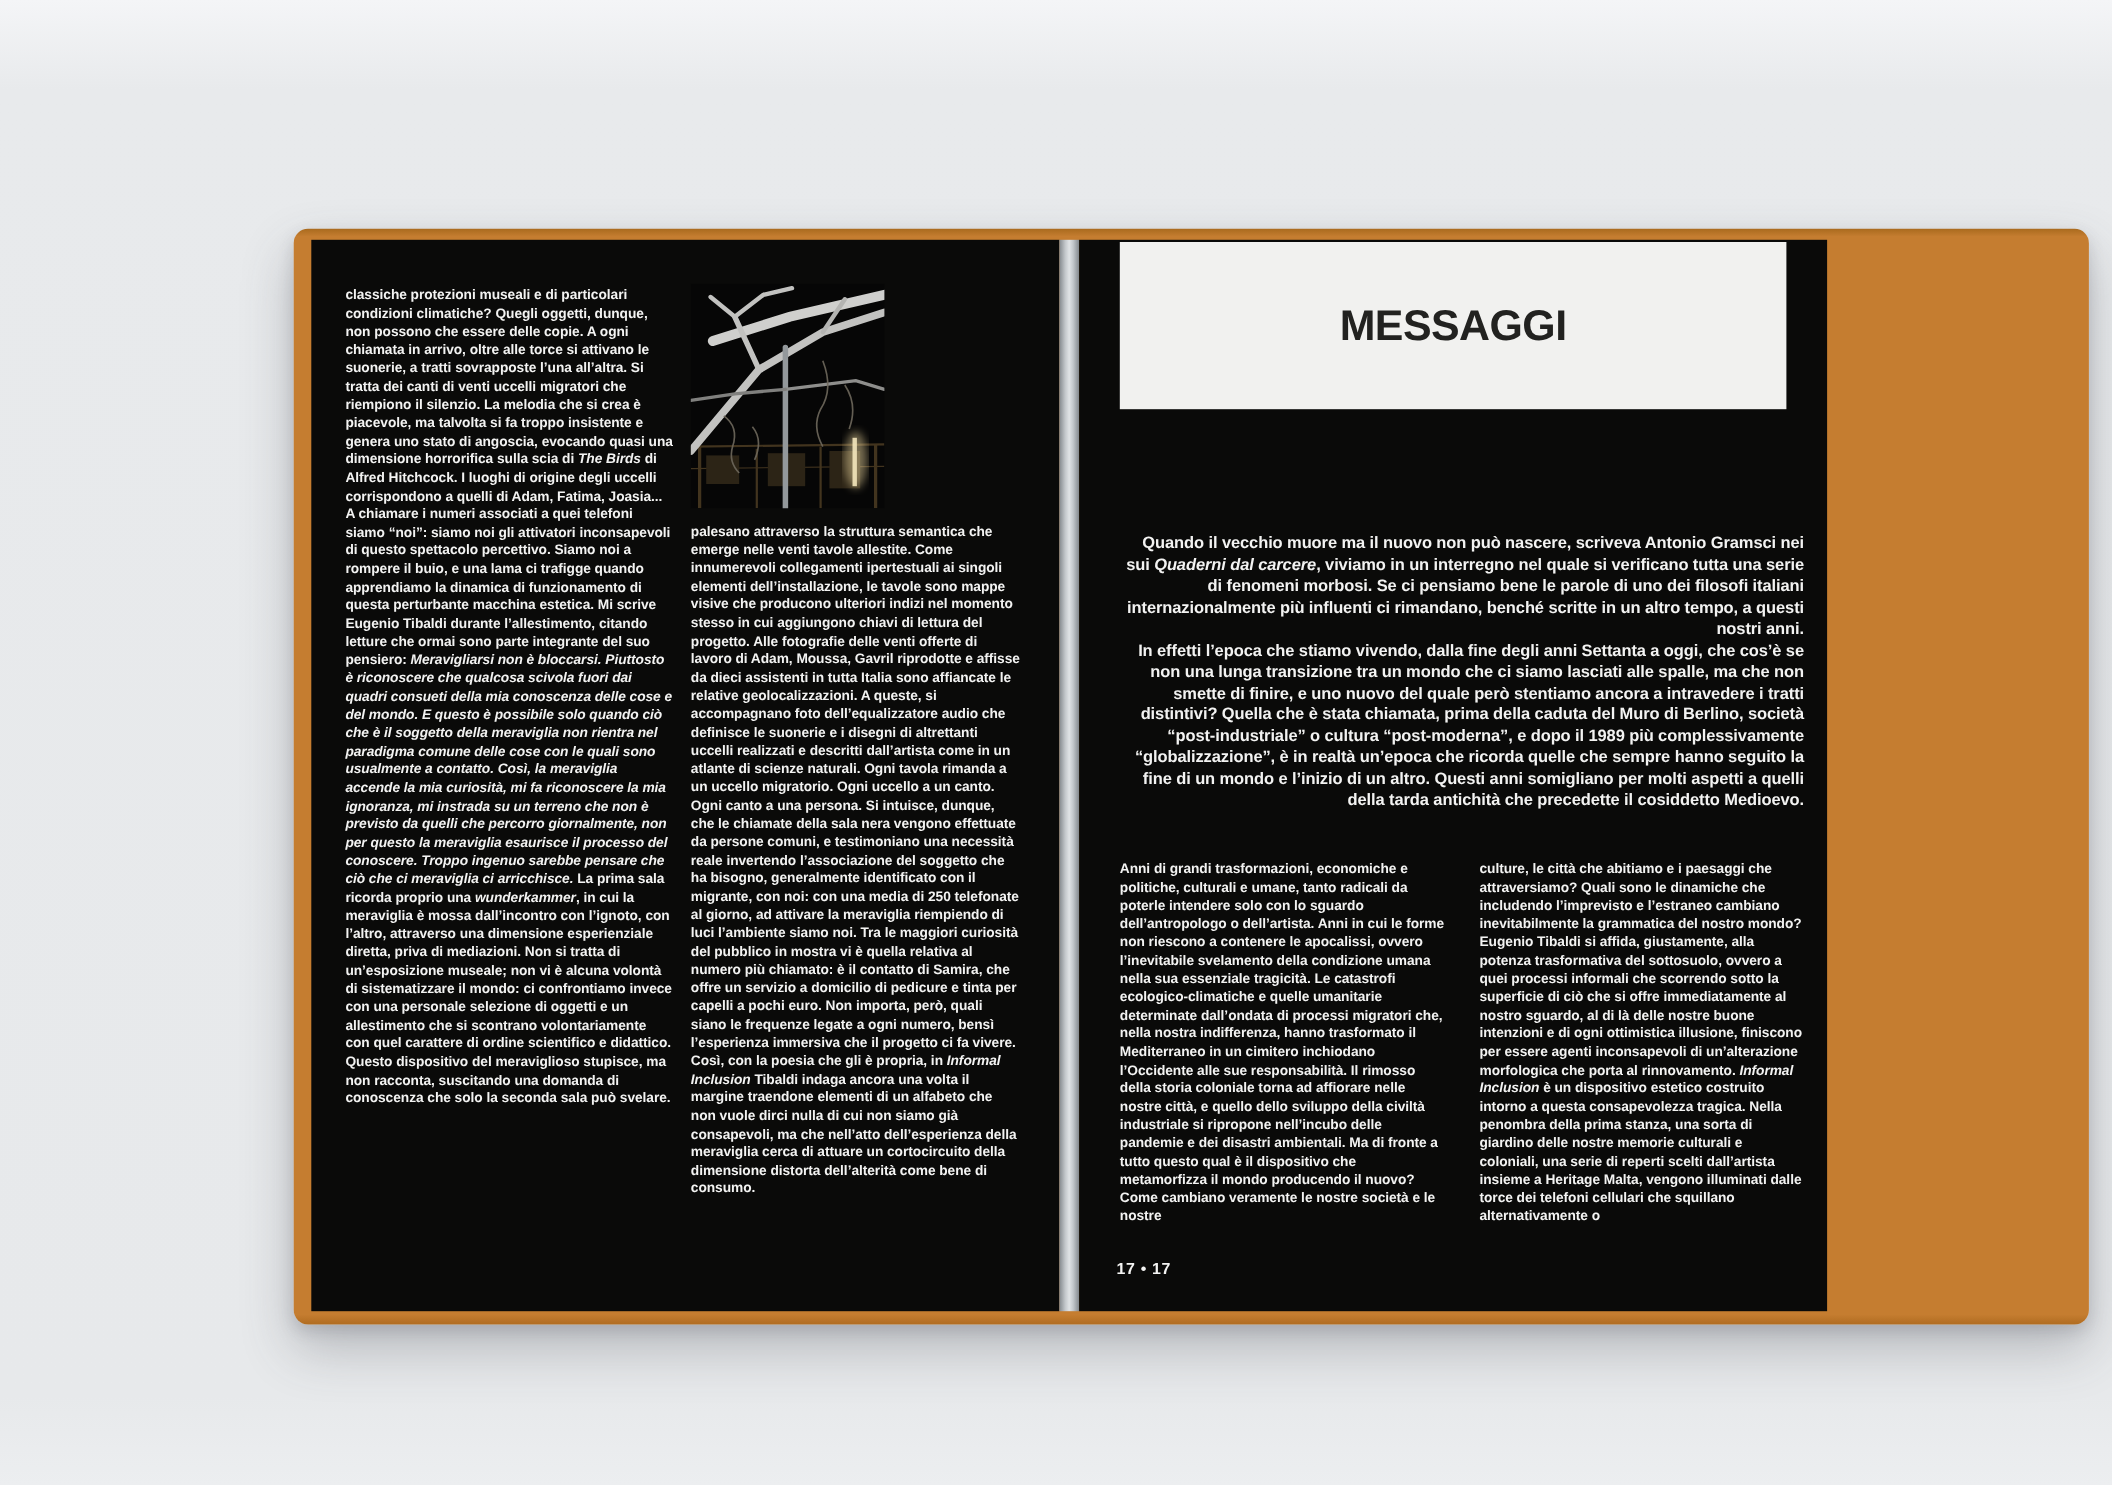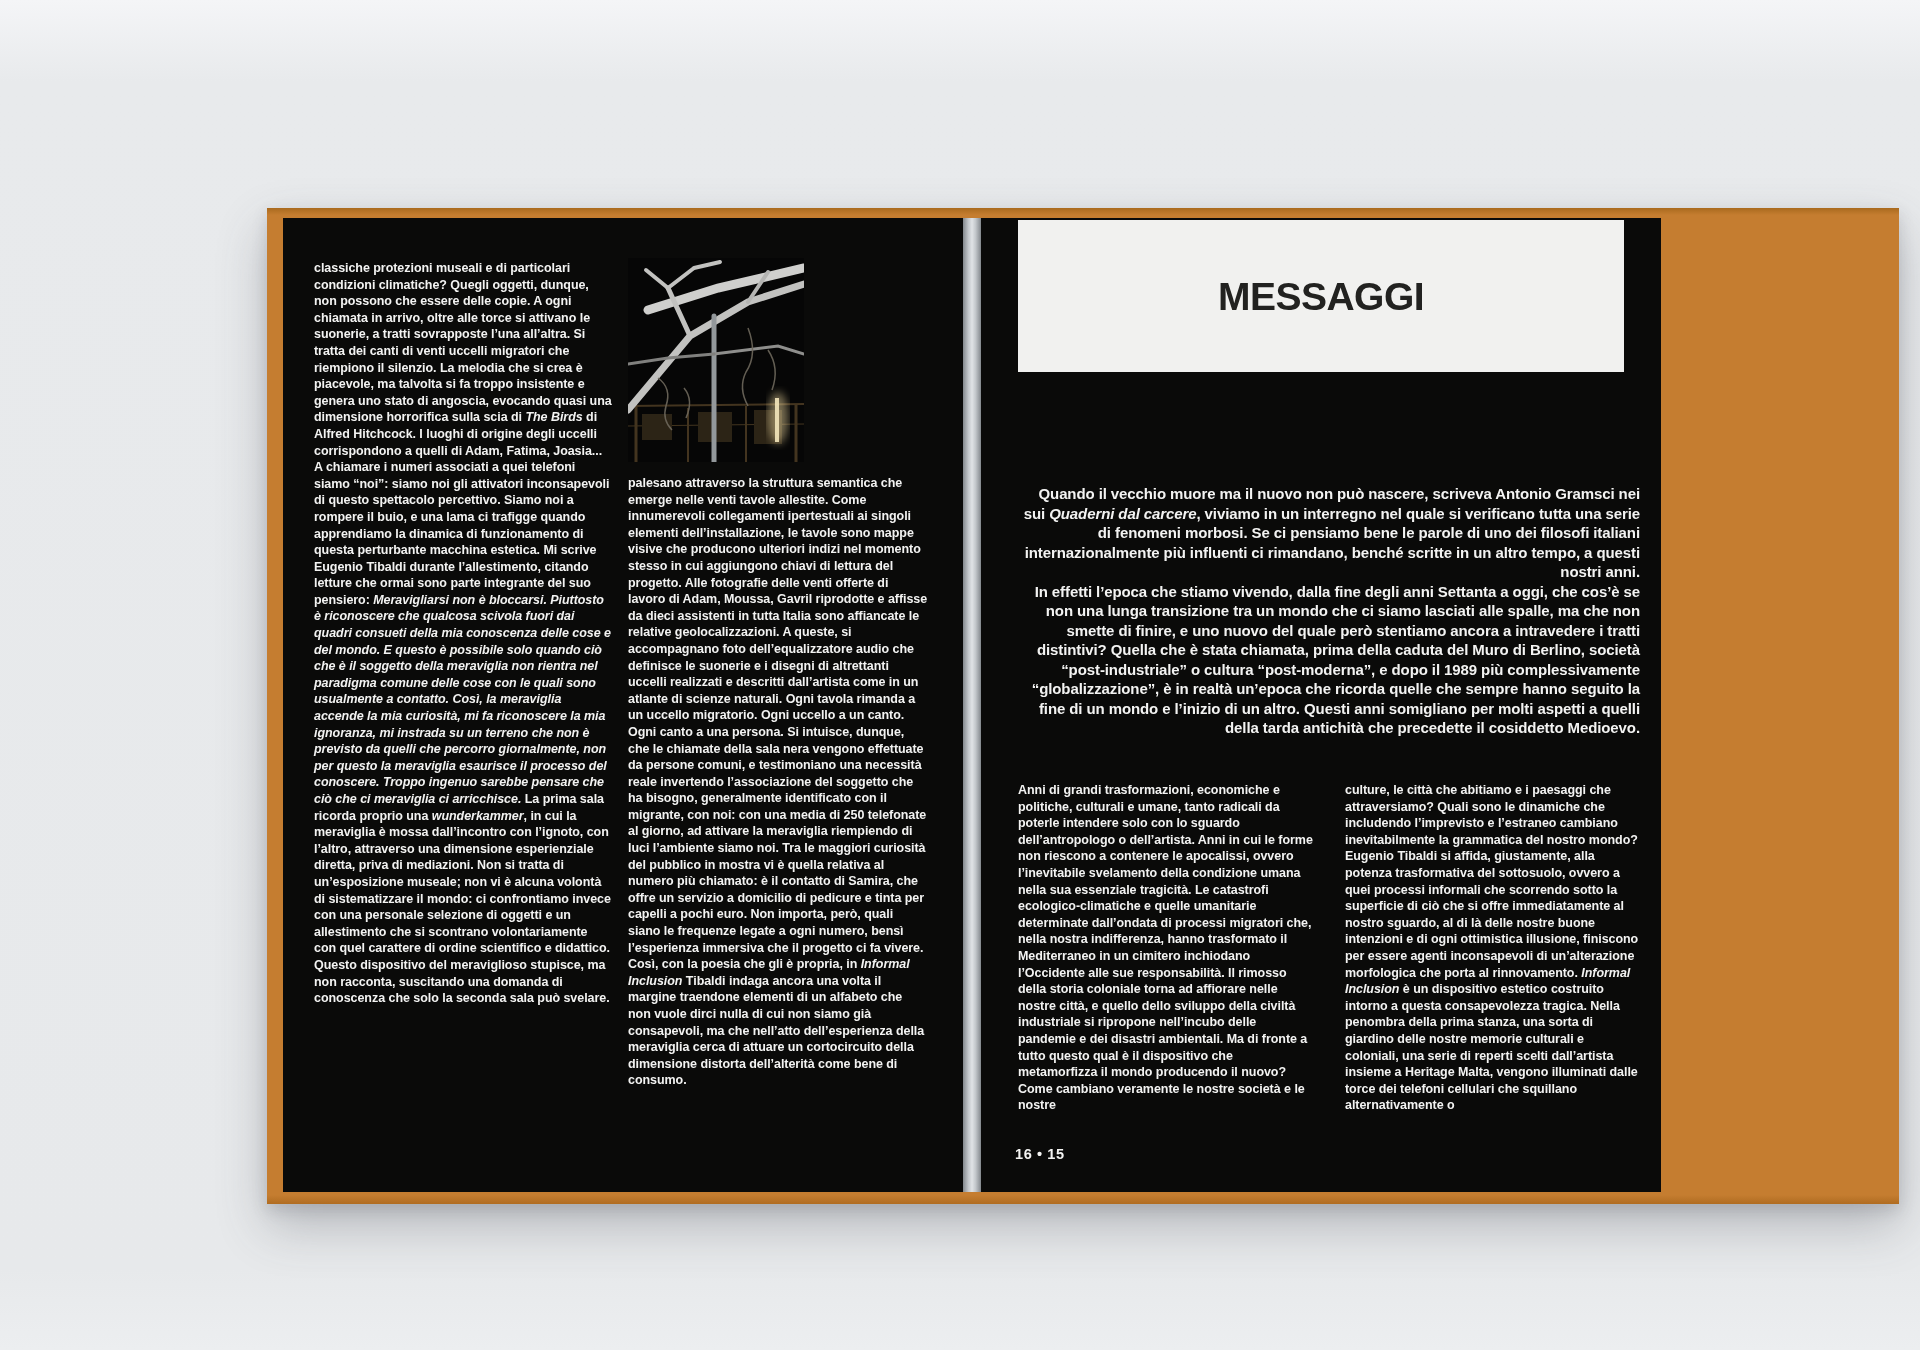--- a/index.html
+++ b/index.html
@@ -5,21 +5,21 @@
   html,body{margin:0;padding:0;}
   body{
     width:1920px;height:1350px;
     font-family:"Liberation Sans","DejaVu Sans",sans-serif;
     background:var(--backdrop,#e9ebed);
   }
   .stage{position:relative;width:1920px;height:1350px;overflow:hidden;
     background:linear-gradient(180deg,#f4f5f7 0%,#e8eaec 6%,#e7e9eb 94%,#eceef0 100%);}
   .book{position:absolute;left:267px;top:208px;width:1632px;height:996px;
     background:linear-gradient(180deg,#a96a1e 0px,var(--cover_orange,#c57d30) 7px,var(--cover_orange,#c57d30) calc(100% - 9px),#b06c21 100%);
-    box-shadow:0 22px 46px rgba(70,74,82,.30),0 6px 14px rgba(70,74,82,.18);}
+    box-shadow:0 22px 46px rgba(70,74,82,.30),0 6px 14px rgba(70,74,82,.18);border-radius:13px;}
   .page{position:absolute;top:10px;height:974px;background:var(--page_black,#0a0a09);}
   .page-left{left:16px;width:680px;}
   .page-right{left:714px;width:680px;}
   .gutter{position:absolute;left:696px;top:10px;width:18px;height:974px;
     background:linear-gradient(90deg,#83888d 0%,#c3c7cb 30%,#e0e3e6 50%,#c3c7cb 70%,#83888d 100%);}
 
   .rich p{margin:0;}
   .body-text{color:var(--text_white,#f3f3f2);font-weight:bold;
     font-size:12.5px;line-height:16.6px;letter-spacing:-.05px;text-align:left;}
   em{font-style:italic;}
@@ -120,17 +120,17 @@
 
       <div class="cols">
         <div class="rcol body-text rich">
             <p><span>Anni di grandi trasformazioni, economiche e politiche, culturali e umane, tanto radicali da poterle intendere solo con lo sguardo dell’antropologo o dell’artista. Anni in cui le forme non riescono a contenere le apocalissi, ovvero l’inevitabile svelamento della condizione umana nella sua essenziale tragicità. Le catastrofi ecologico-climatiche e quelle umanitarie determinate dall’ondata di processi migratori che, nella nostra indifferenza, hanno trasformato il Mediterraneo in un cimitero inchiodano l’Occidente alle sue responsabilità. Il rimosso della storia coloniale torna ad affiorare nelle nostre città, e quello dello sviluppo della civiltà industriale si ripropone nell’incubo delle pandemie e dei disastri ambientali. Ma di fronte a tutto questo qual è il dispositivo che metamorfizza il mondo producendo il nuovo? Come cambiano veramente le nostre società e le nostre</span></p>
           </div>
         <div class="rcol body-text rich">
             <p><span>culture, le città che abitiamo e i paesaggi che attraversiamo? Quali sono le dinamiche che includendo l’imprevisto e l’estraneo cambiano inevitabilmente la grammatica del nostro mondo? Eugenio Tibaldi si affida, giustamente, alla potenza trasformativa del sottosuolo, ovvero a quei processi informali che scorrendo sotto la superficie di ciò che si offre immediatamente al nostro sguardo, al di là delle nostre buone intenzioni e di ogni ottimistica illusione, finiscono per essere agenti inconsapevoli di un’alterazione morfologica che porta al rinnovamento. </span><em>Informal Inclusion</em><span> è un dispositivo estetico costruito intorno a questa consapevolezza tragica. Nella penombra della prima stanza, una sorta di giardino delle nostre memorie culturali e coloniali, una serie di reperti scelti dall’artista insieme a Heritage Malta, vengono illuminati dalle torce dei telefoni cellulari che squillano alternativamente o</span></p>
           </div>
       </div>
 
-      <div class="pagenum">16 • 15</div>
+      <div class="pagenum">17 • 17</div>
     </div>
 
   </div>
 </div>
 
 </body></html>

